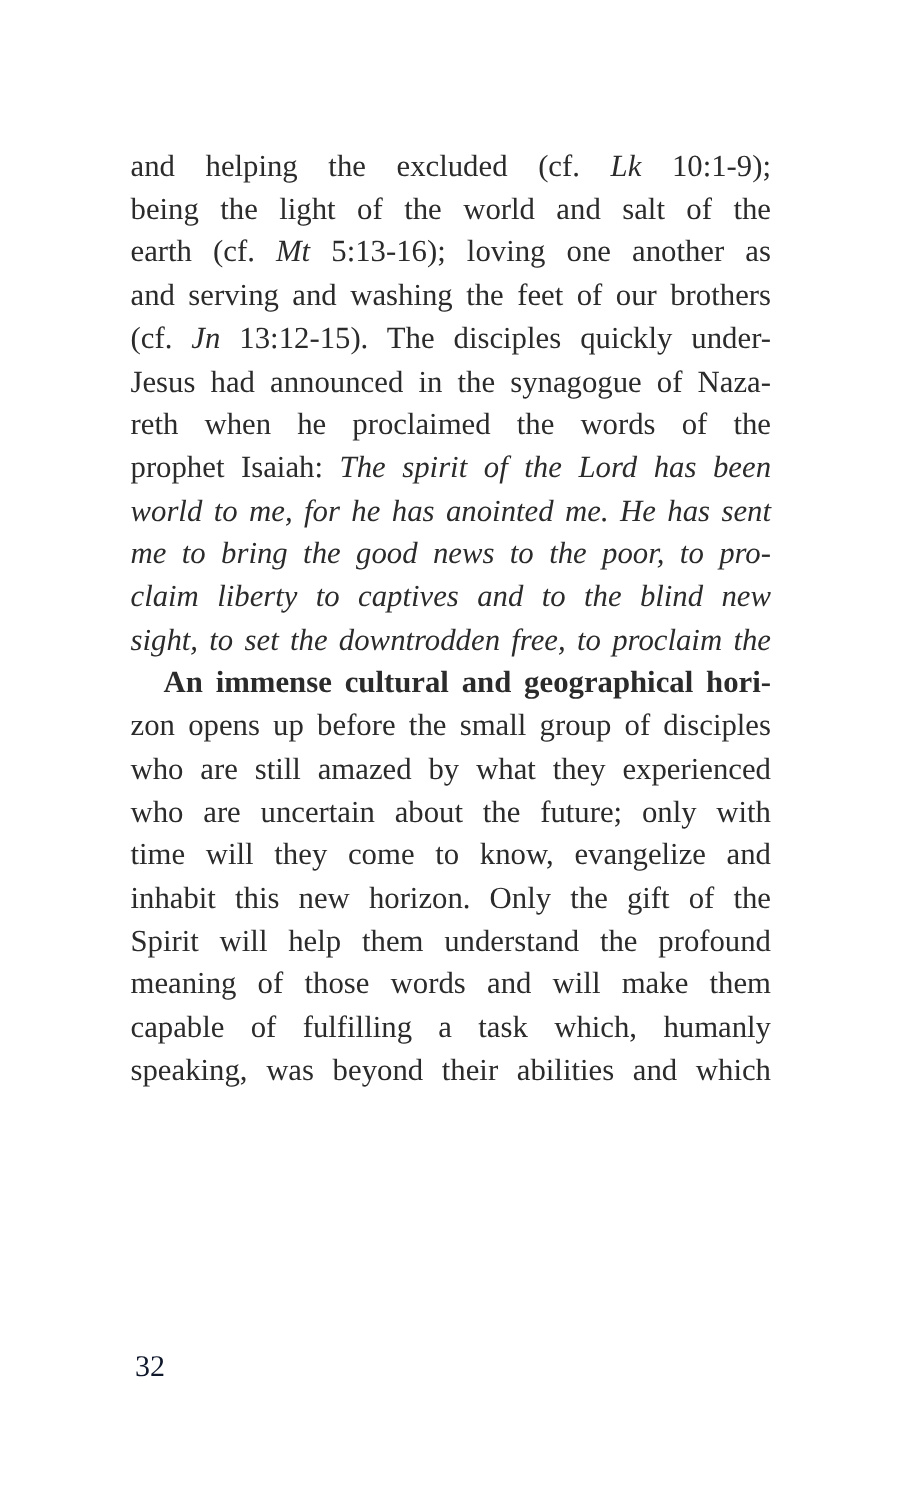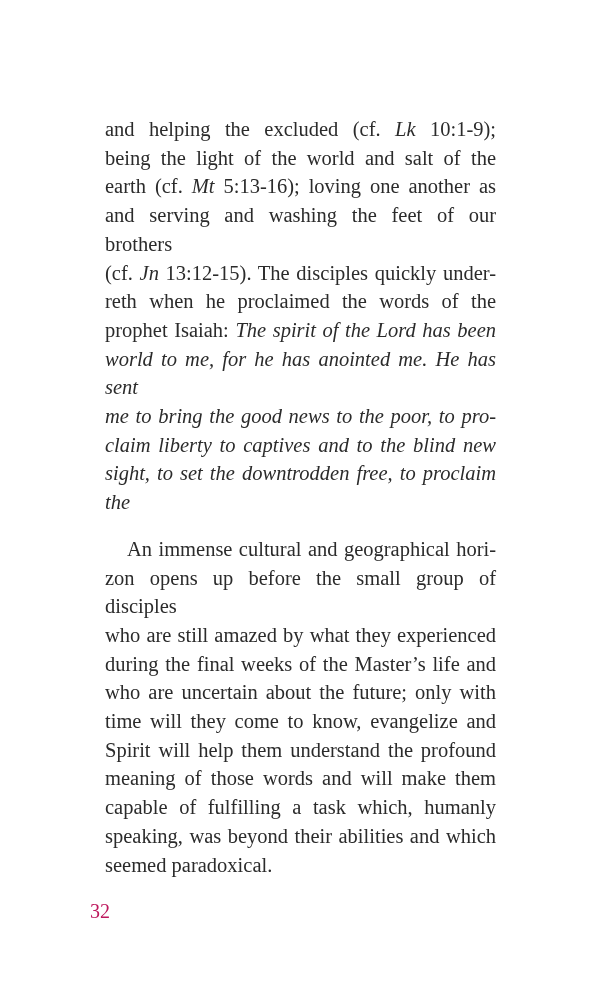--- a/index.html
+++ b/index.html
@@ -18,68 +18,69 @@
     color: #2b2b2b;
   }
   .text-column {
     position: absolute;
     left: 87px;
     top: 97px;
     width: 427px;
     font-size: 20.5px;
     line-height: 28.7px;
   }
-  .para { margin: 18px; padding: 0; }
+  .para { margin: 0; padding: 0; }
   .line {
     text-align: justify;
     text-align-last: justify;
     white-space: normal;
   }
   .line.para-end {
     text-align-last: left;
   }
   .line.indent {
     text-indent: 22px;
+    font-weight: bold;
   }
   .italic { font-style: italic; }
   .page-number {
     position: absolute;
     left: 90px;
     top: 899px;
     font-size: 20px;
     line-height: 24px;
-    color: #be185d;
+    color: #0f172a;
   }
 </style>
 </head>
 <body>
 
 <div class="page">
   <div class="text-column">
       <div class="para">
         <div class="line"><span class="">and helping the excluded (cf. </span><span class="italic">Lk</span><span class=""> 10:1-9);</span></div>
         <div class="line"><span class="">being the light of the world and salt of the</span></div>
         <div class="line"><span class="">earth (cf. </span><span class="italic">Mt</span><span class=""> 5:13-16); loving one another as</span></div>
         <div class="line"><span class="">and serving and washing the feet of our brothers</span></div>
         <div class="line"><span class="">(cf. </span><span class="italic">Jn</span><span class=""> 13:12-15). The disciples quickly under-</span></div>
+        <div class="line"><span class="">Jesus had announced in the synagogue of Naza-</span></div>
         <div class="line"><span class="">reth when he proclaimed the words of the</span></div>
         <div class="line"><span class="">prophet Isaiah: </span><span class="italic">The spirit of the Lord has been</span></div>
         <div class="line"><span class="italic">world to me, for he has anointed me. He has sent</span></div>
         <div class="line"><span class="italic">me to bring the good news to the poor, to pro-</span></div>
         <div class="line"><span class="italic">claim liberty to captives and to the blind new</span></div>
         <div class="line"><span class="italic">sight, to set the downtrodden free, to proclaim the</span></div>
       </div>
       <div class="para">
         <div class="line indent"><span class="">An immense cultural and geographical hori-</span></div>
         <div class="line"><span class="">zon opens up before the small group of disciples</span></div>
         <div class="line"><span class="">who are still amazed by what they experienced</span></div>
-        <div class="line"><span class="">during the final weeks of the Master’s life and</span></div>
         <div class="line"><span class="">who are uncertain about the future; only with</span></div>
         <div class="line"><span class="">time will they come to know, evangelize and</span></div>
+        <div class="line"><span class="">inhabit this new horizon. Only the gift of the</span></div>
         <div class="line"><span class="">Spirit will help them understand the profound</span></div>
         <div class="line"><span class="">meaning of those words and will make them</span></div>
         <div class="line"><span class="">capable of fulfilling a task which, humanly</span></div>
         <div class="line"><span class="">speaking, was beyond their abilities and which</span></div>
-        <div class="line para-end"><span class="">seemed paradoxical.</span></div>
       </div>
     </div>
   <div class="page-number">32</div>
 </div>
 
 </body></html>

